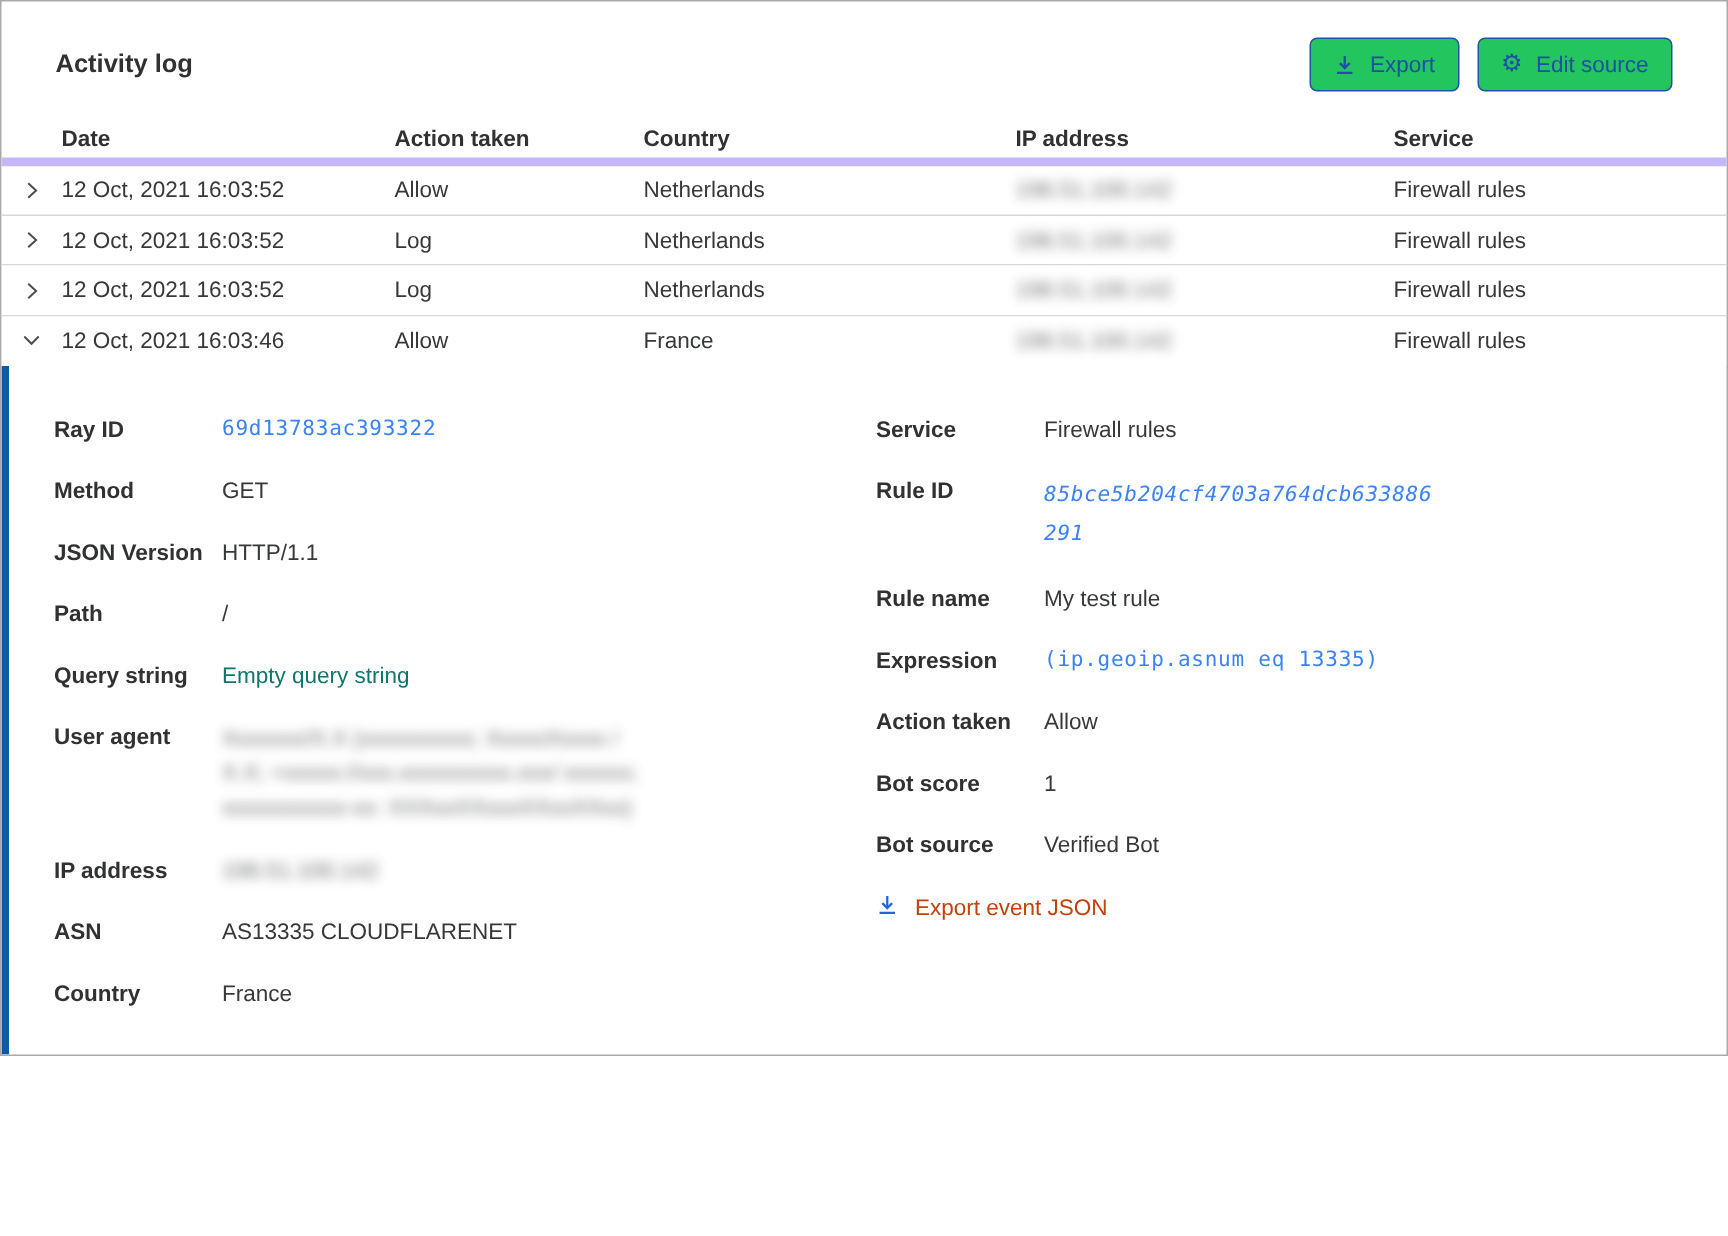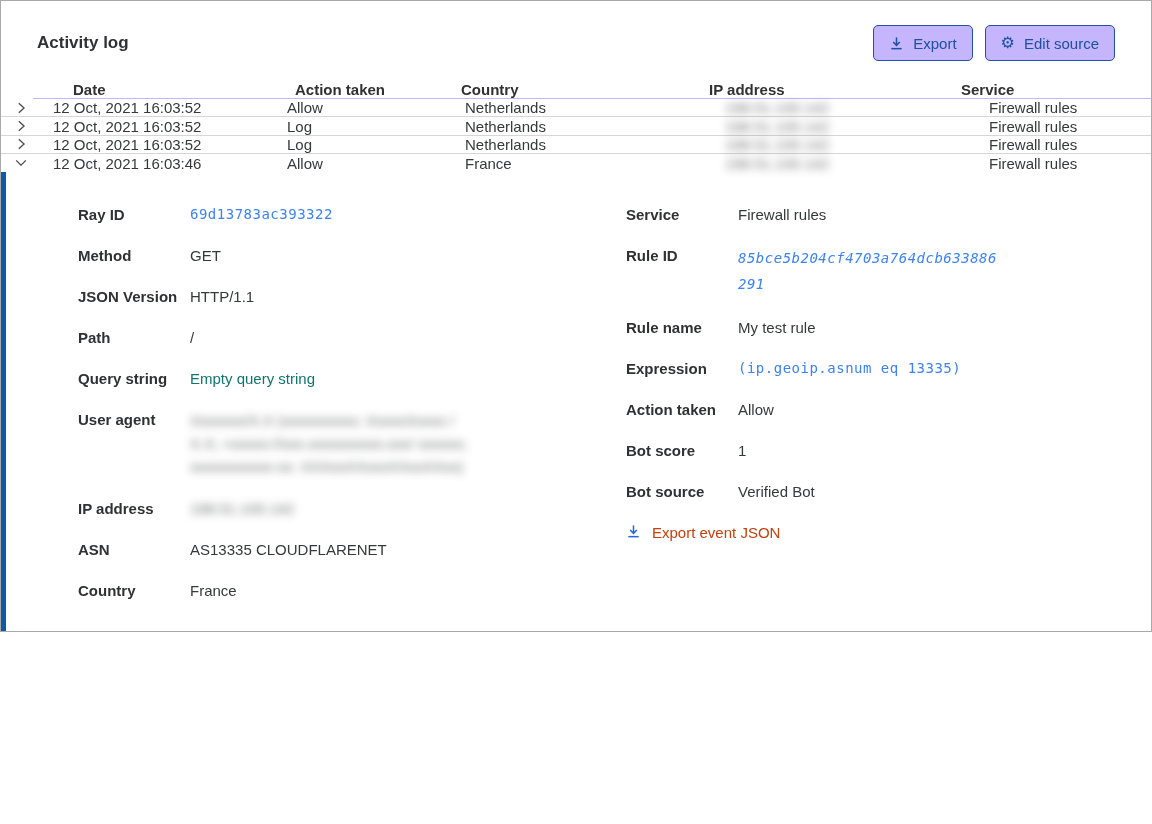--- a/index.html
+++ b/index.html
@@ -5,21 +5,21 @@
   * { margin: 0; padding: 0; box-sizing: border-box; }
   html, body { background: #ffffff; }
   body {
     font-family: "Liberation Sans", sans-serif;
     color: #36393a;
     width: 1152px;
     height: 824px;
   }
   .frame {
     width: 1152px;
-    height: 632px;
+    height: 704px;
     border: 1px solid #a9a9a9;
     background: #ffffff;
     display: flex;
     flex-direction: column;
     overflow: hidden;
   }
   
   .topbar {
     display: flex;
     justify-content: space-between;
@@ -31,71 +31,69 @@
     font-weight: 700;
     color: #2f3132;
   }
   .actions { display: flex; gap: 12px; }
   .btn {
     display: inline-flex;
     align-items: center;
     gap: 9px;
     height: 36px;
     padding: 0 15px;
-    background: #c4b5fd;
+    background: #22c55e;
     border: 1px solid #2151a8;
     border-radius: 5px;
     color: #1f4fa5;
     font-family: "Liberation Sans", sans-serif;
     font-size: 15px;
     cursor: pointer;
   }
   .btn svg { display: block; }
   .gear-glyph { font-size: 16px; line-height: 1; color: #1f4fa5; }
   
   .grid-row {
     display: grid;
     grid-template-columns: 40px 222px 166px 248px 252px 1fr;
     align-items: center;
   }
   .thead {
     height: 36px;
-    border-bottom: 1px solid #c4b5fd;
-    margin-left: 32px;
+    border-bottom: 6px solid #c4b5fd;
   }
   .thead .c {
     font-size: 15px;
     font-weight: 700;
     color: #313131;
   }
   .trow {
     height: 42px;
     border-bottom: 1px solid #d6d6d6;
     background: #ffffff;
     cursor: pointer;
-    gap: 12px;
   }
   .trow.expanded { border-bottom: none; }
   .c { font-size: 15px; color: #36393a; padding-right: 10px; }
   .c-chevron { display: flex; justify-content: center; align-items: center; padding-right: 0; }
   
   .redacted {
     filter: blur(4px);
     opacity: 0.72;
     color: #3c3c3c;
     user-select: none;
   }
   
   .detail {
     flex: 1;
     border-left: 5px solid #0d5aa7;
     padding: 32px 36px 10px 30px;
     display: flex;
   }
-  .dcol-left { width: 548px; flex: none; margin-left: 42px; }
+  .dcol-left { width: 548px; flex: none; }
   .dcol-right { flex: 1; }
   .field {
     display: flex;
     margin-bottom: 20px;
     line-height: 21px;
   }
   .flabel {
     width: 112px;
     flex: none;
     font-size: 15px;

